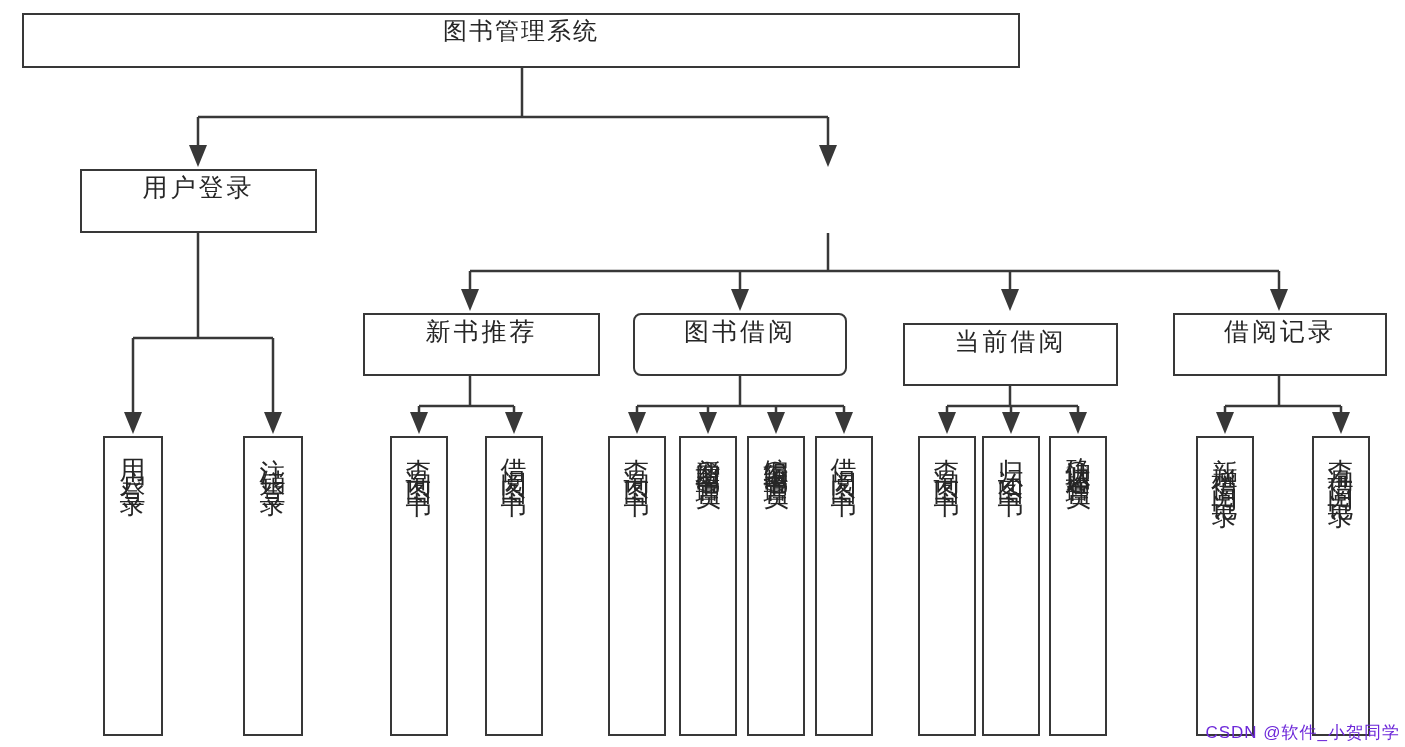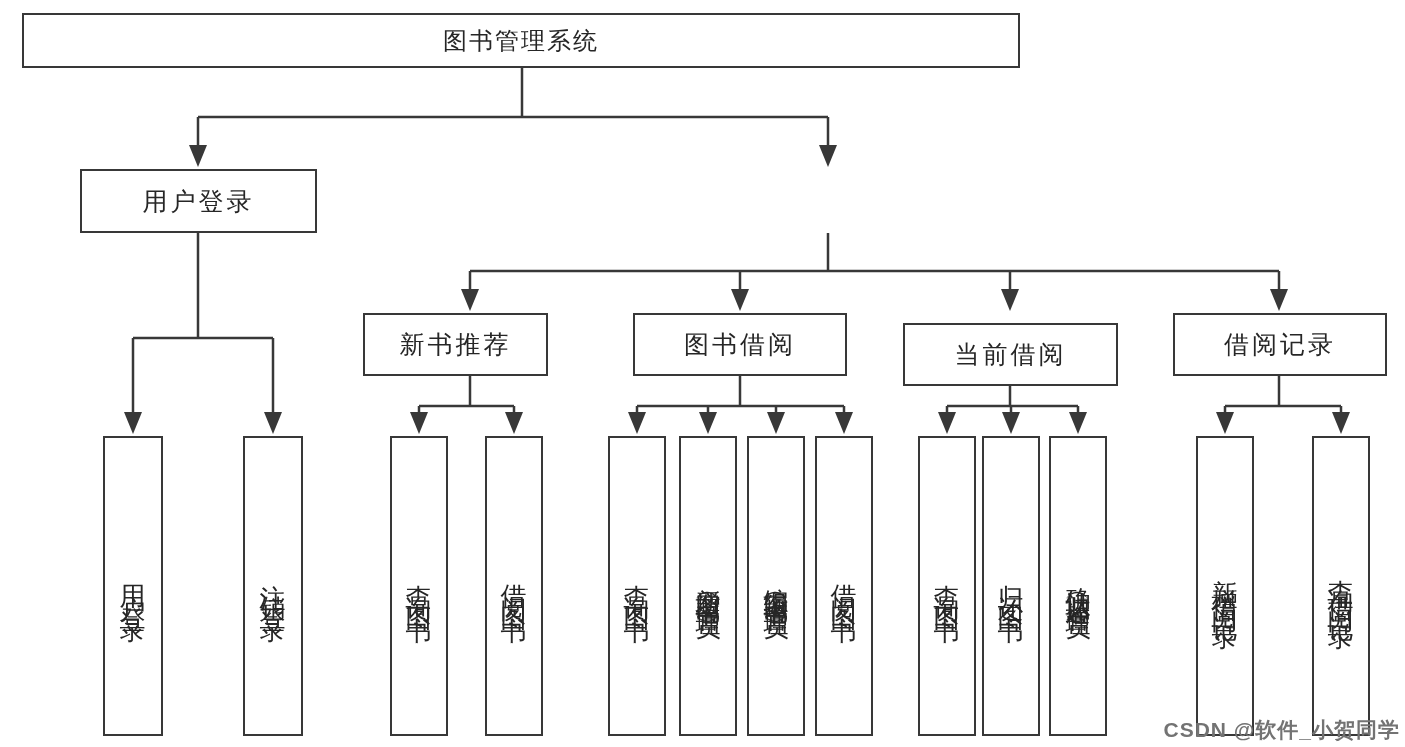--- a/index.html
+++ b/index.html
@@ -30,21 +30,20 @@
   .connector-layer polygon {
     fill: #383838;
     stroke: none;
   }
   .box {
     position: absolute;
     box-sizing: border-box;
     border: 2.5px solid #383838;
     background: #ffffff;
     display: flex;
-    align-items: center;
     justify-content: center;
   }
   .hlabel {
     font-size: 25px;
     color: #262626;
     letter-spacing: 3px;
     white-space: nowrap;
   }
   .root-label {
     font-size: 24px;
@@ -61,25 +60,24 @@
     color: #262626;
     letter-spacing: 11px;
     line-height: 1;
   }
   .vlabel.sp6 { letter-spacing: 9px; }
   .vlabel.long { letter-spacing: 4px; font-size: 25px; }
   .watermark {
     position: absolute;
     right: 5px;
     bottom: 3px;
-    font-size: 21px;
-    color: #737373;
+    font-size: 17px;
+    color: #6d28d9;
     letter-spacing: 1px;
     white-space: nowrap;
-    font-weight: bold;
   }
 </style>
 </head>
 <body>
 
 <div class="canvas">
 
   <svg class="connector-layer" viewBox="0 0 1405 747" xmlns="http://www.w3.org/2000/svg">
     <g>
       <path d="M522,68 V117 M198,117 H828 M198,117 V147 M828,117 V147"></path>
@@ -124,24 +122,24 @@
   </svg>
 
   <div class="box" style="left:22px; top:13px; width:998px; height:55px;">
     <span class="hlabel root-label">图书管理系统</span>
   </div>
 
   <div class="box" style="left:80px; top:169px; width:237px; height:64px;">
     <span class="hlabel">用户登录</span>
   </div>
 
-  <div class="box" style="left:363px; top:313px; width:185px; height:63px;">
+  <div class="box" style="left:363px; top:313px; width:237px; height:63px;">
     <span class="hlabel">新书推荐</span>
   </div>
-  <div class="box" style="left:633px; top:313px; width:214px; height:63px;">
+  <div class="box" style="left:633px; top:313px; width:214px; height:63px;border-radius:8px;">
     <span class="hlabel">图书借阅</span>
   </div>
   <div class="box" style="left:903px; top:313px; width:215px; height:63px;margin-top:10px;">
     <span class="hlabel">当前借阅</span>
   </div>
   <div class="box" style="left:1173px; top:313px; width:214px; height:63px;">
     <span class="hlabel">借阅记录</span>
   </div>
 
   <div class="box vbox" style="left:103px; width:60px;">

